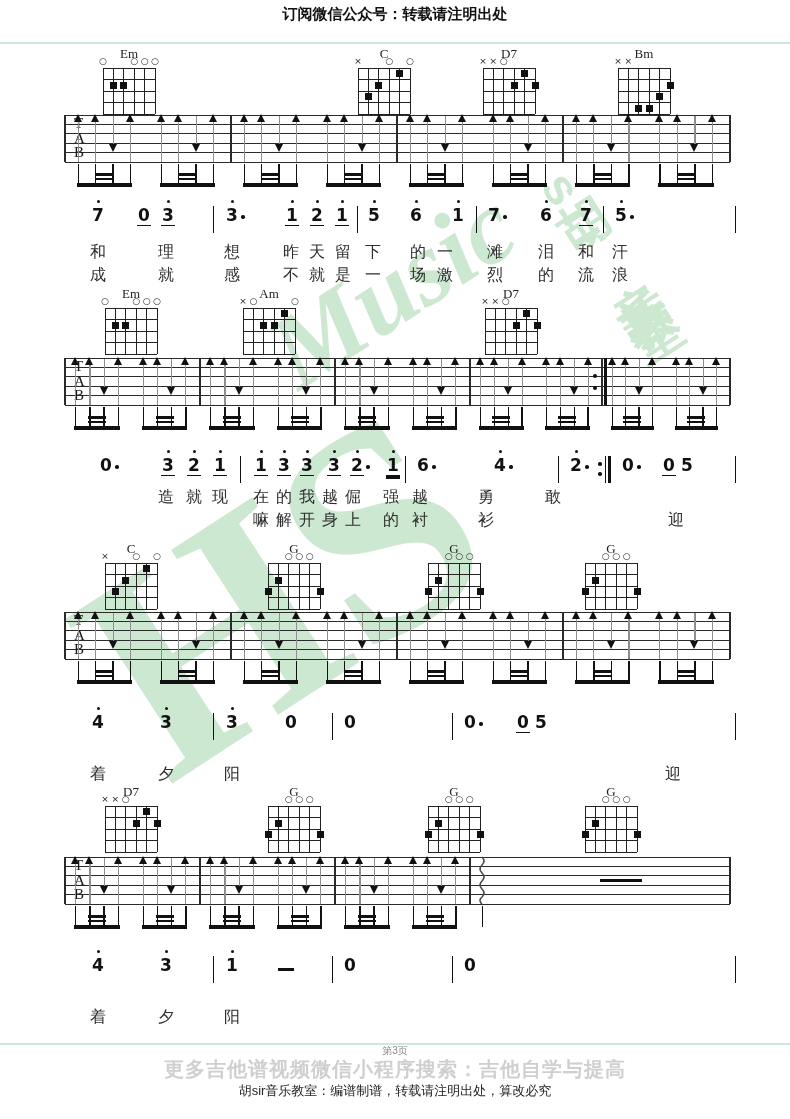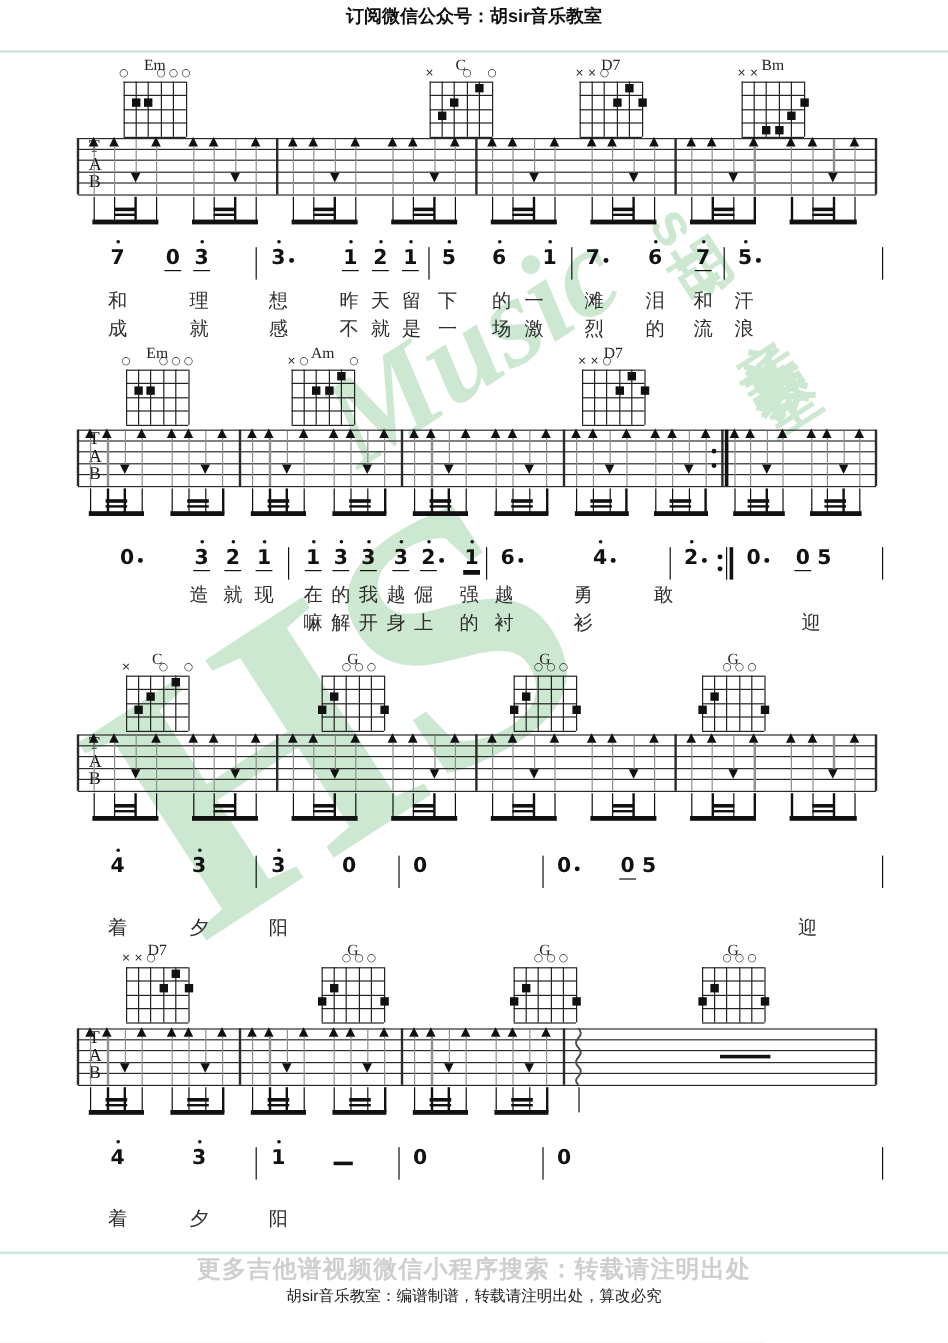--- a/index.html
+++ b/index.html
@@ -19,21 +19,21 @@
   .f-page{font:10px "Liberation Sans",sans-serif;color:#8a8a8a;line-height:11px;}
   .f-tip{font:bold 15px "Liberation Sans",sans-serif;color:#101010;line-height:20px;}
   .f-promo{font:bold 20px "Liberation Sans",sans-serif;color:#cfcfcf;line-height:26px;letter-spacing:1px;}
   .f-credit{font:13px "Liberation Sans",sans-serif;color:#222;line-height:18px;}
 </style>
 </head>
 <body>
 
 <div id="page">
   <div id="page-header">
-    <div class="hline">订阅微信公众号：胡sir音乐教室</div>
+    <div class="hline">订阅微信公众号：转载请注明出处</div>
   </div>
   <div class="divider" style="top:42px"></div>
 
   <div id="watermark">
     <span class="wm-hs">HS</span>
     <span class="wm-music">Music</span>
     <span class="wm-cn">胡sir音乐教室</span>
   </div>
 
   <div id="score">
@@ -1072,16 +1072,17 @@
       <div style="position: absolute; left: 452px; top: 956px; width: 1.3px; height: 27px; background: rgb(17, 17, 17);"></div>
       <div style="position: absolute; left: 457px; top: 955px; width: 26px; text-align: center;"><span style="position: static; display: inline-block; font: bold 17px / 20px &quot;DejaVu Sans&quot;, sans-serif; color: rgb(17, 17, 17); padding: 0px 1px;">0</span></div>
       <div style="position: absolute; left: 735px; top: 956px; width: 1.3px; height: 27px; background: rgb(17, 17, 17);"></div>
       <div style="position: absolute; left: 90px; top: 1008px; font: 16px / 18px &quot;Liberation Serif&quot;, serif; color: rgb(46, 46, 46);">着</div>
       <div style="position: absolute; left: 158px; top: 1008px; font: 16px / 18px &quot;Liberation Serif&quot;, serif; color: rgb(46, 46, 46);">夕</div>
       <div style="position: absolute; left: 224px; top: 1008px; font: 16px / 18px &quot;Liberation Serif&quot;, serif; color: rgb(46, 46, 46);">阳</div>
     </div>
 
   <div class="divider" style="top:1043px"></div>
   <div id="page-footer">
-    <div class="f-promo">更多吉他谱视频微信小程序搜索：转载请注明出处</div>
+    <div class="f-page">第3页</div>
+    <div class="f-promo">更多吉他谱视频微信小程序搜索：吉他自学与提高</div>
     <div class="f-credit">胡sir音乐教室：编谱制谱，转载请注明出处，算改必究</div>
   </div>
 </div>
 
 </body></html>

